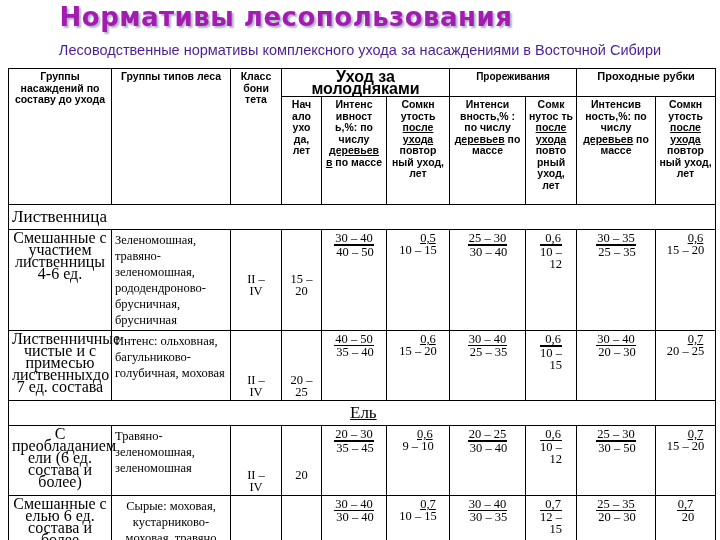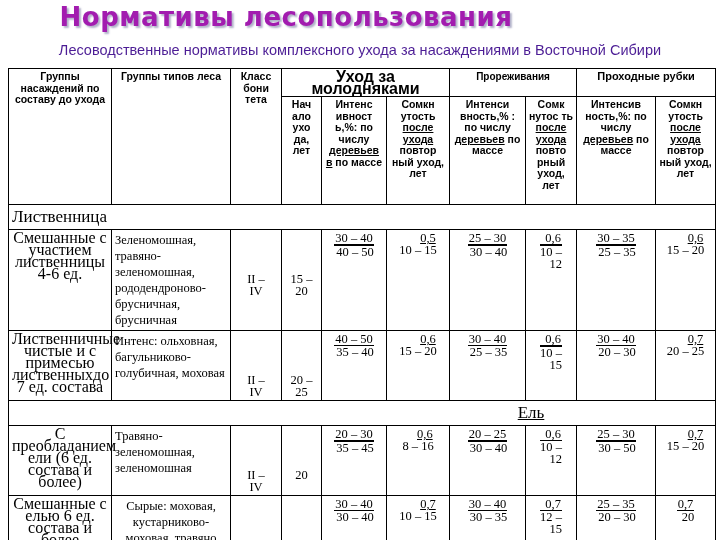--- a/index.html
+++ b/index.html
@@ -19,21 +19,21 @@
     border-collapse: collapse; table-layout: fixed;
     font-family: "Liberation Serif", serif; font-size: 12.5px; color: #000;
   }
   table.norms td, table.norms th { border: 1.5px solid #000; padding: 2px 3px; vertical-align: top; }
   table.norms th {
     font-family: Liberation Sans, sans-serif; font-weight: bold; font-size: 10.5px;
     line-height: 11.5px; text-align: center;
   }
   th.u span.ul, .ul { text-decoration: underline; }
   td.section { font-size: 17px; padding-left: 310px; height: 15px; padding-top: 1px; padding-bottom: 2px; }
-  td.section.spruce { padding-left: 341px; text-decoration: underline; text-align: center; }
+  td.section.spruce { padding-left: 341px; text-decoration: underline; }
   td.group { line-height: 12px; font-size: 16px; text-align: center; }
   td.foresttype { line-height: 16px; font-size: 12.5px; }
   td.center { text-align: center; vertical-align: middle; line-height: 12px; }
   .frac { display: inline-block; text-align: right; vertical-align: middle; line-height: 12px; }
   .frac .num { display: block; border-bottom: 1.5px solid #000; padding: 0 1px; }
   .frac .den { display: block; }
   .frac.heavy .num { border-bottom-width: 2.5px; }
   .stacked { display: inline-block; line-height: 12px; text-align: center; margin-top: 41px; }
 </style>
 </head>
@@ -131,21 +131,21 @@
   <tr>
     <td colspan="10" class="section spruce">Ель</td>
   </tr>
 
   <tr style="height:64px">
     <td class="group">С преобладанием ели (6 ед. состава и более)</td>
     <td class="foresttype">Травяно-зеленомошная, зеленомошная</td>
     <td class="center"><span class="stacked"><span>II –</span><br><span>IV</span></span></td>
     <td class="center"><span class="stacked"><span>20</span></span></td>
     <td class="center"><span class="frac heavy"><span class="num">20 – 30</span><span class="den">35 – 45</span></span></td>
-    <td class="center"><span class="frac"><span class="num" style="border:none;text-decoration:underline">0,6</span><span class="den">8 – 16</span></span></td>
+    <td class="center"><span class="frac"><span class="num" style="border:none;text-decoration:underline">0,6</span><span class="den">9 – 10</span></span></td>
     <td class="center"><span class="frac heavy"><span class="num">20 – 25</span><span class="den">30 – 40</span></span></td>
     <td class="center"><span class="frac"><span class="num">0,6</span><span class="den"><span>10 –</span><br><span>12</span></span></span></td>
     <td class="center"><span class="frac heavy"><span class="num">25 – 30</span><span class="den">30 – 50</span></span></td>
     <td class="center"><span class="frac"><span class="num" style="border:none;text-decoration:underline">0,7</span><span class="den">15 – 20</span></span></td>
   </tr>
 
   <tr style="height:54px">
     <td class="group" style="border-bottom:none">Смешанные с елью 6 ед. состава и более</td>
     <td class="foresttype" style="text-align:center;border-bottom:none">Сырые: моховая, кустарниково-моховая, травяно -болотная</td>
     <td class="center" style="border-bottom:none"><span class="stacked"><span>II –</span><br><span>IV</span></span></td>

